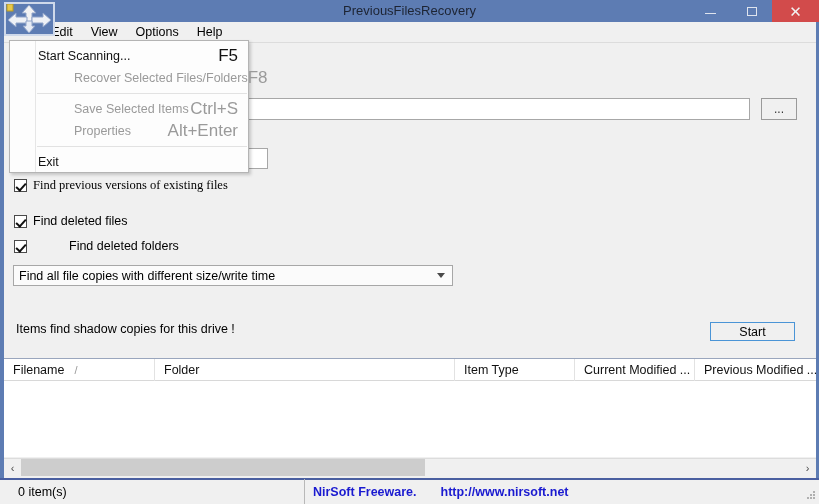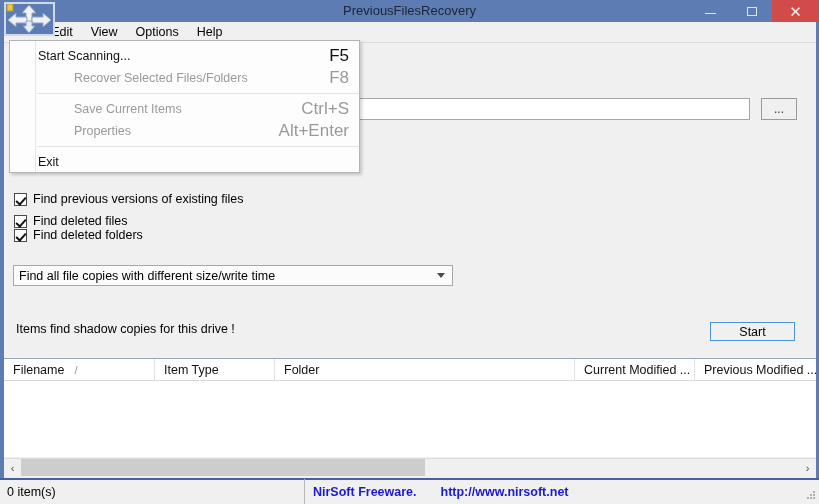--- a/index.html
+++ b/index.html
@@ -110,21 +110,21 @@
     border: 2px solid #cfd9ea;
     background: #5d7cb3;
     z-index: 30;
   }
   .app-icon-overlay svg { display:block; }
 
   
   .dropdown {
     position: absolute;
     left: 9px; top: 40px;
-    width: 351px; height: 133px;
+    width: 240px; height: 133px;
     background: #fdfdfd;
     border: 1px solid #b4b4b4;
     box-shadow: 2px 2px 3px rgba(0,0,0,.18);
     z-index: 40;
   }
   .dd-gutter {
     position: absolute;
     left: 0; top: 0; width: 26px; height: 100%;
     background: #fdfdfd;
     border-right: 1px solid #e6e6e6;
@@ -200,23 +200,23 @@
 
   .cb-row {
     position: absolute;
     left: 14px;
     display: flex;
     align-items: center;
     font-size: 12.5px;
     color: #000;
     z-index: 5;
   }
-  .cb-row.r1 { top: 192px; }
+  .cb-row.r1 { top: 178px; font-family: Liberation Serif, serif; }
   .cb-row.r2 { top: 214px; text-align: center; }
-  .cb-row.r3 { top: 228px; }
+  .cb-row.r3 { top: 239px; gap: 36px; }
   .cbox {
     width: 13px; height: 13px;
     border: 1px solid #4a4a4a;
     background: #fff;
     margin-right: 6px;
     position: relative;
     flex: none;
   }
   .cbox::after {
     content: "";
@@ -336,21 +336,21 @@
     left: 0; top: 478px; width: 819px; height: 26px;
     background: #f0f0f0;
     border-top: 2px solid #4a5fa0;
     z-index: 10;
     display: flex;
     align-items: center;
   }
   .sb-pane1 {
     width: 305px; height: 26px;
     display: flex; align-items: center;
-    padding-left: 7px;
+    padding-left: 18px;
     font-size: 12.5px;
     color: #000;
     border-right: 1px solid #b8b8b8;
   }
   .sb-pane2 {
     flex: 1; height: 26px;
     display: flex; align-items: center;
     padding-left: 8px;
     font-size: 12.5px;
     font-weight: bold;
@@ -432,25 +432,25 @@
   <div class="status-msg">Items find shadow copies for this drive !</div>
 
   <button class="start-btn">Start</button>
 
   <div class="listview">
     <div class="lv-header">
       <div class="lv-col" style="width:151px">
         <span>Filename</span>
         <span class="sort-arrow">/</span>
       </div>
+      <div class="lv-col" style="width:300px">
+        <span>Folder</span>
+      </div>
       <div class="lv-col" style="width:120px">
         <span>Item Type</span>
-      </div>
-      <div class="lv-col" style="width:300px">
-        <span>Folder</span>
       </div>
       <div class="lv-col" style="width:120px">
         <span>Current Modified ...</span>
       </div>
       <div class="lv-col" style="width:121px;border-right:none">
         <span>Previous Modified ...</span>
       </div>
     </div>
     <div class="lv-rows"></div>
   </div>
@@ -487,21 +487,21 @@
     <div class="dd-item">
       <span class="dd-label">Start Scanning...</span>
       <span class="dd-accel">F5</span>
     </div>
     <div class="dd-item disabled">
       <span class="dd-label">Recover Selected Files/Folders</span>
       <span class="dd-accel">F8</span>
     </div>
     <div class="dd-sep"></div>
     <div class="dd-item disabled">
-      <span class="dd-label">Save Current Items</span>
+      <span class="dd-label">Save Selected Items</span>
       <span class="dd-accel">Ctrl+S</span>
     </div>
     <div class="dd-item disabled">
       <span class="dd-label">Properties</span>
       <span class="dd-accel">Alt+Enter</span>
     </div>
     <div class="dd-sep"></div>
     <div class="dd-item">
       <span class="dd-label">Exit</span>
       <span class="dd-accel"></span>

